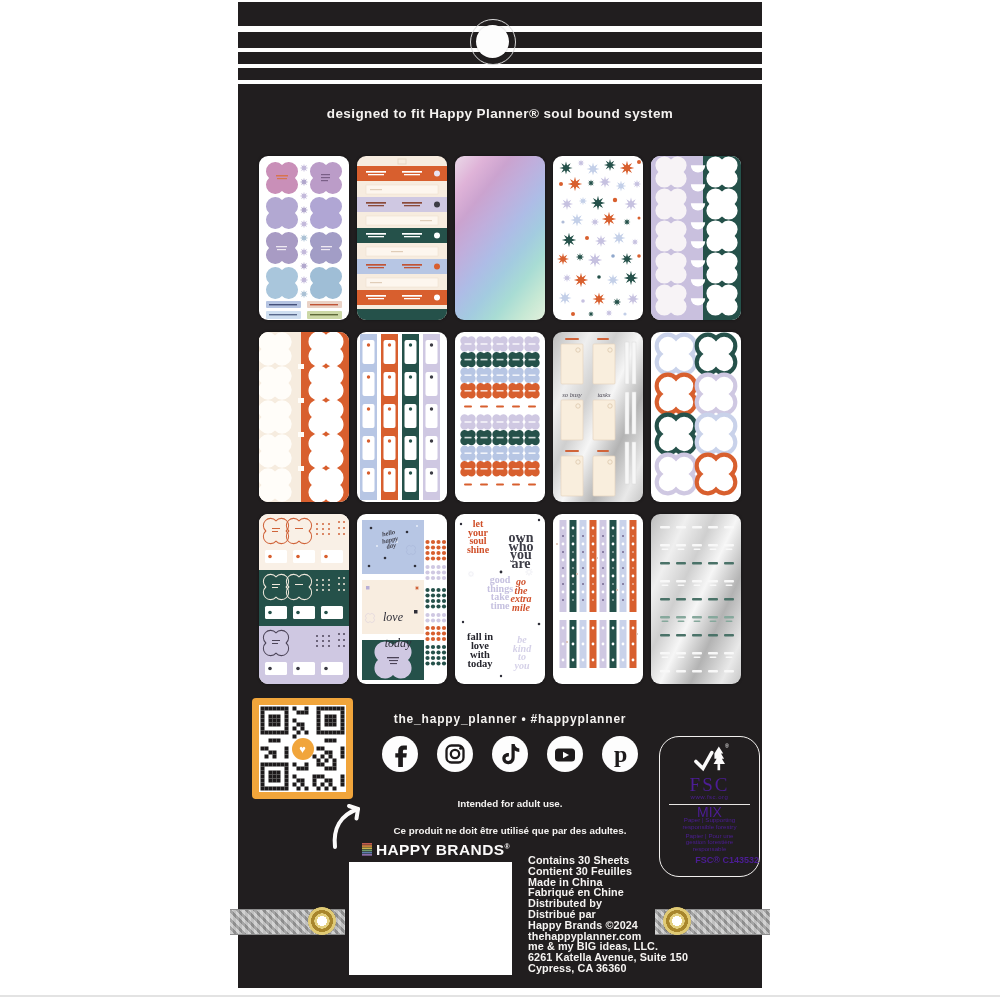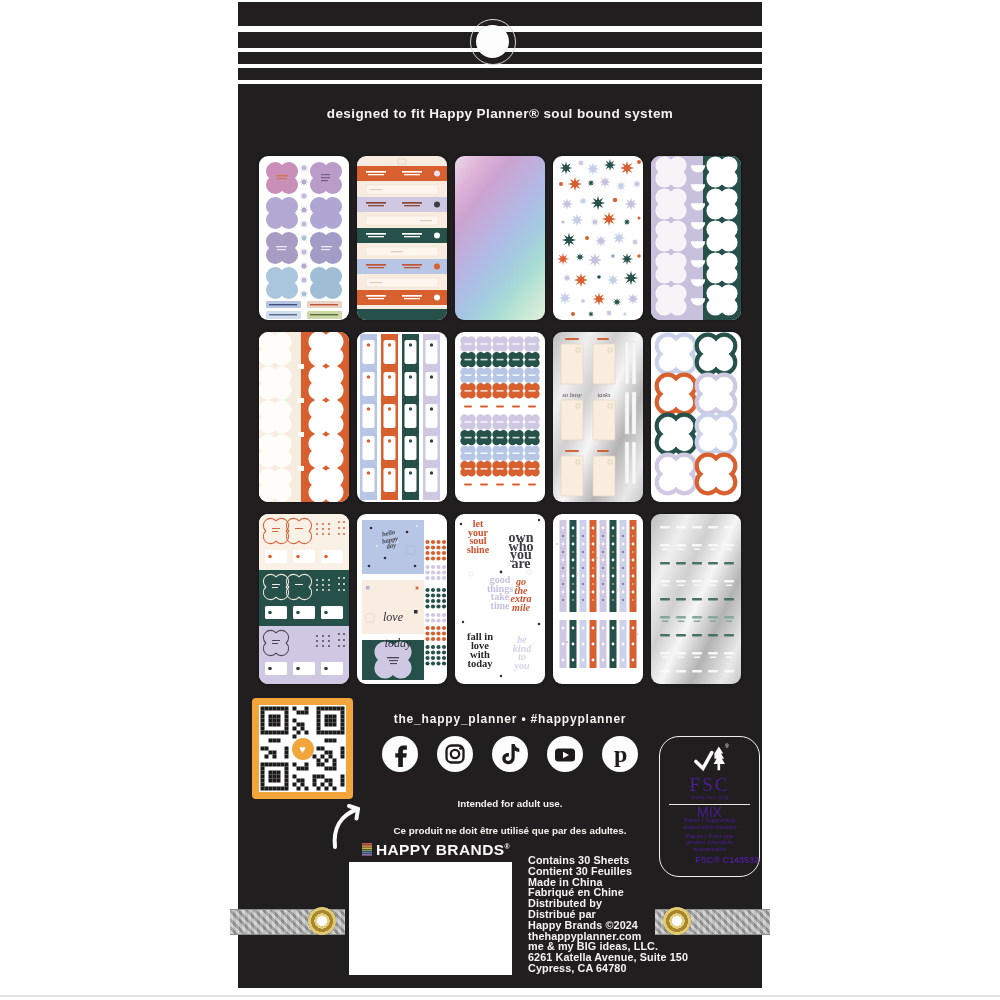--- a/index.html
+++ b/index.html
@@ -1162,21 +1162,21 @@
     <div>Contains 30 Sheets</div>
     <div>Contient 30 Feuilles</div>
     <div>Made in China</div>
     <div>Fabriqué en Chine</div>
     <div>Distributed by</div>
     <div>Distribué par</div>
     <div>Happy Brands ©2024</div>
     <div>thehappyplanner.com</div>
     <div>me &amp; my BIG ideas, LLC.</div>
     <div>6261 Katella Avenue, Suite 150</div>
-    <div>Cypress, CA 64780</div>
+    <div>Cypress, CA 36360</div>
   </div>
 
   <div class="ribbon" style="left:-8px;"></div>
   <div class="ribbon" style="right:-8px;"></div>
   <div class="grommet" style="left:70px;"></div>
   <div class="grommet" style="left:425px;"></div>
 </div>
 
 <div class="floor"></div>
 

